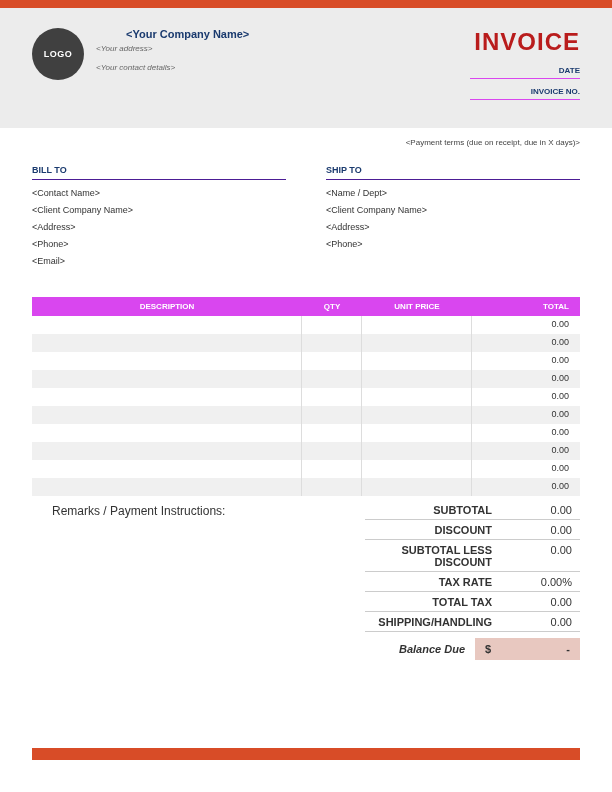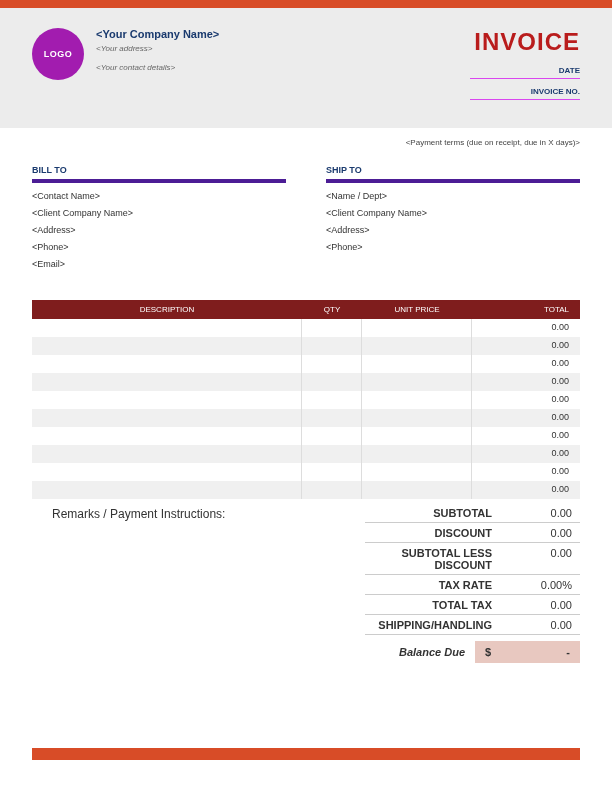--- a/index.html
+++ b/index.html
@@ -1,35 +1,35 @@
 <!DOCTYPE html>
 <html><head>
 <meta charset="utf-8">
 <style>
 * { margin: 0; padding: 0; box-sizing: border-box; }
 body { font-family: Arial, sans-serif; width: 612px; height: 792px; background: #fff; font-size: 10px; color: #333; }
 .page { width: 612px; height: 792px; position: relative; }
 .top-bar { background: #d84c27; height: 8px; width: 100%; }
 .header { background: #ececec; padding: 20px 32px 28px 32px; display: flex; justify-content: space-between; }
 .header-left { display: flex; gap: 12px; }
-.logo { width: 52px; height: 52px; border-radius: 50%; background: #a21caf; display: flex; align-items: center; justify-content: center; color: #fff; font-size: 9px; font-weight: bold; letter-spacing: 0.5px; }
+.logo { width: 52px; height: 52px; border-radius: 50%; background: #404040; display: flex; align-items: center; justify-content: center; color: #fff; font-size: 9px; font-weight: bold; letter-spacing: 0.5px; }
 .company-info { display: flex; flex-direction: column; gap: 4px; }
-.company-name { color: #1a3a6e; font-weight: bold; font-size: 11px; }
+.company-name { color: #1a3a6e; font-weight: bold; font-size: 11px; margin-left: 30px; }
 .company-sub { color: #666; font-size: 8px; font-style: italic; }
 .header-right { text-align: right; }
 .invoice-title { color: #b91c1c; font-size: 24px; font-weight: bold; letter-spacing: 1px; margin-bottom: 10px; }
 .meta-row { margin-top: 8px; border-bottom: 1px solid #d946ef; padding-bottom: 3px; width: 110px; margin-left: auto; }
 .meta-label { color: #1a3a6e; font-size: 8px; font-weight: bold; text-align: right; }
 .payment-terms { text-align: right; font-size: 8px; color: #444; padding: 10px 32px 18px 0; }
 .addresses { display: flex; padding: 0 32px; gap: 40px; }
 .addr-col { flex: 1; }
-.addr-title { color: #1a3a6e; font-weight: bold; font-size: 9px; border-bottom: 4px solid #4c1d95; padding-bottom: 4px; margin-bottom: 8px; }
+.addr-title { color: #1a3a6e; font-weight: bold; font-size: 9px; border-bottom: 1px solid #4c1d95; padding-bottom: 4px; margin-bottom: 8px; }
 .addr-line { font-size: 9px; color: #333; margin-bottom: 7px; }
 .line-items { margin: 24px 32px 0 32px; }
-.li-header { background: #7f1d1d; color: #fff; display: flex; font-size: 8px; font-weight: normal; }
+.li-header { background: #d946ef; color: #fff; display: flex; font-size: 8px; font-weight: bold; }
 .li-header > div { padding: 5px 8px; text-align: center; }
 .col-desc { flex: 0 0 270px; }
 .col-qty { flex: 0 0 60px; }
 .col-price { flex: 0 0 110px; }
 .col-total { flex: 0 0 105px; text-align: right !important; }
 .li-row { display: flex; font-size: 9px; }
 .li-row.even { background: #fff; }
 .li-row.odd { background: #f0f0f0; }
 .li-row > div { padding: 3px 8px; height: 18px; border-right: 1px solid #ddd; }
 .li-row > div:last-child { border-right: none; text-align: right; }

